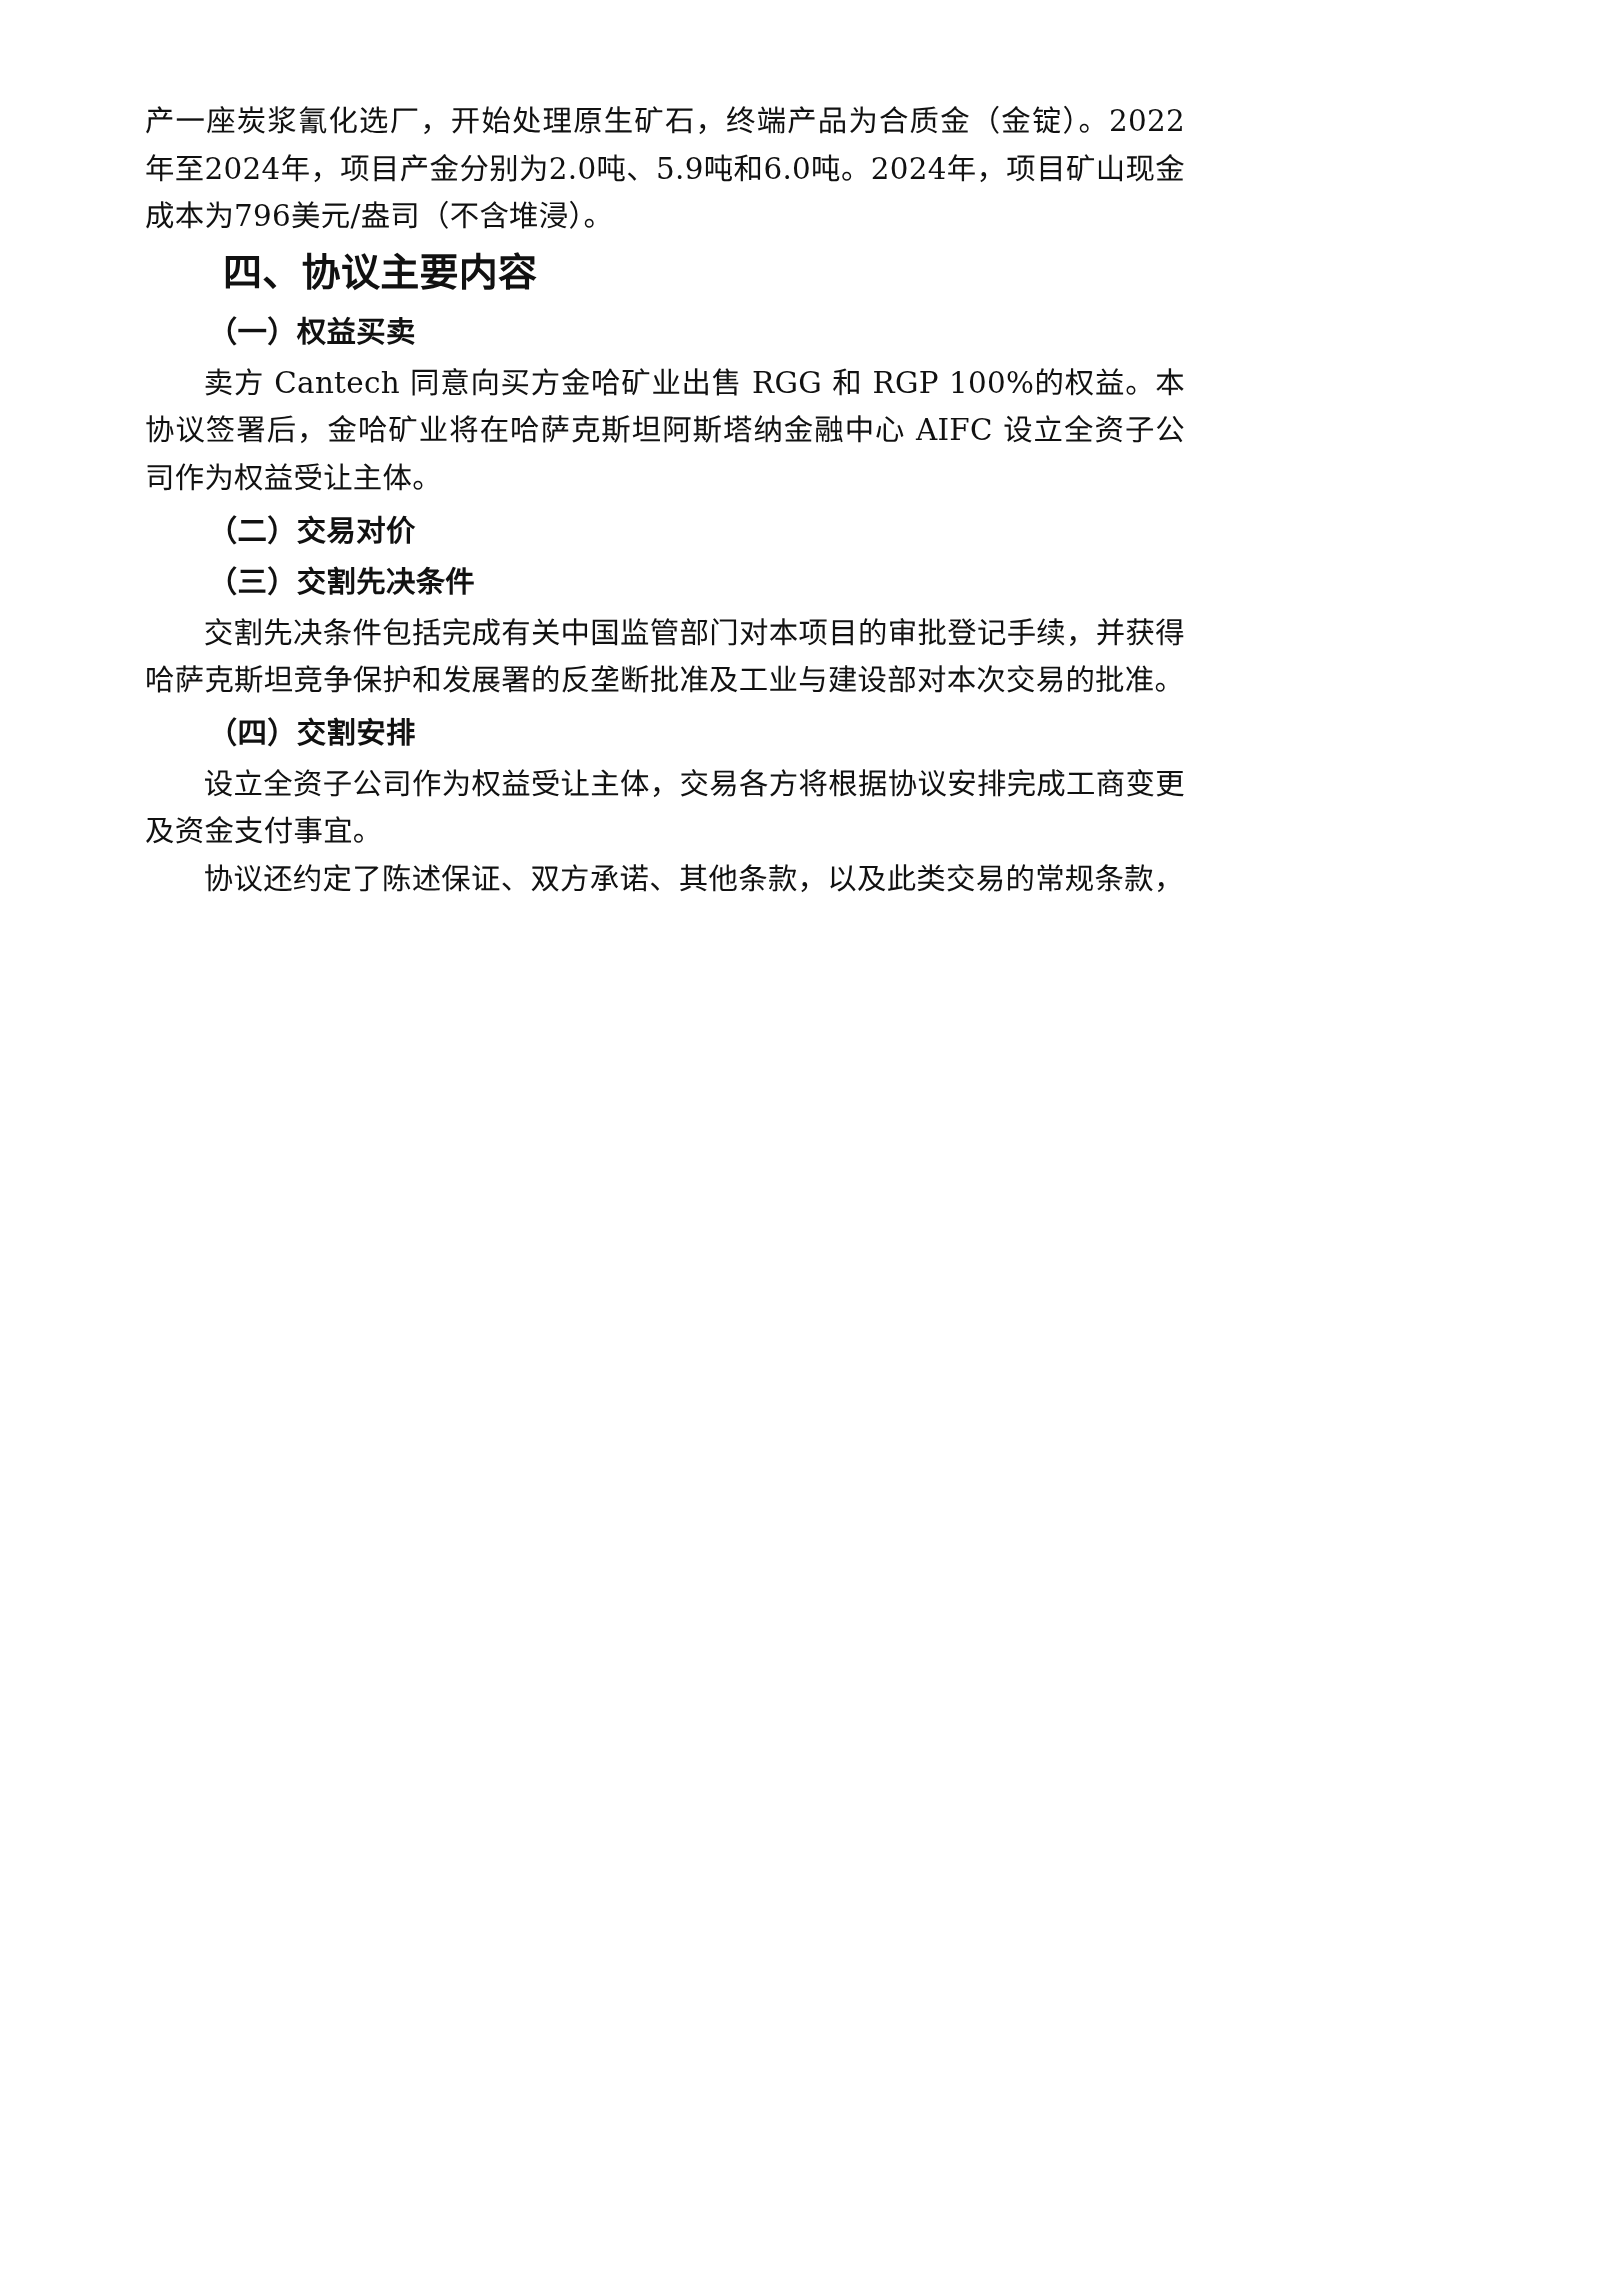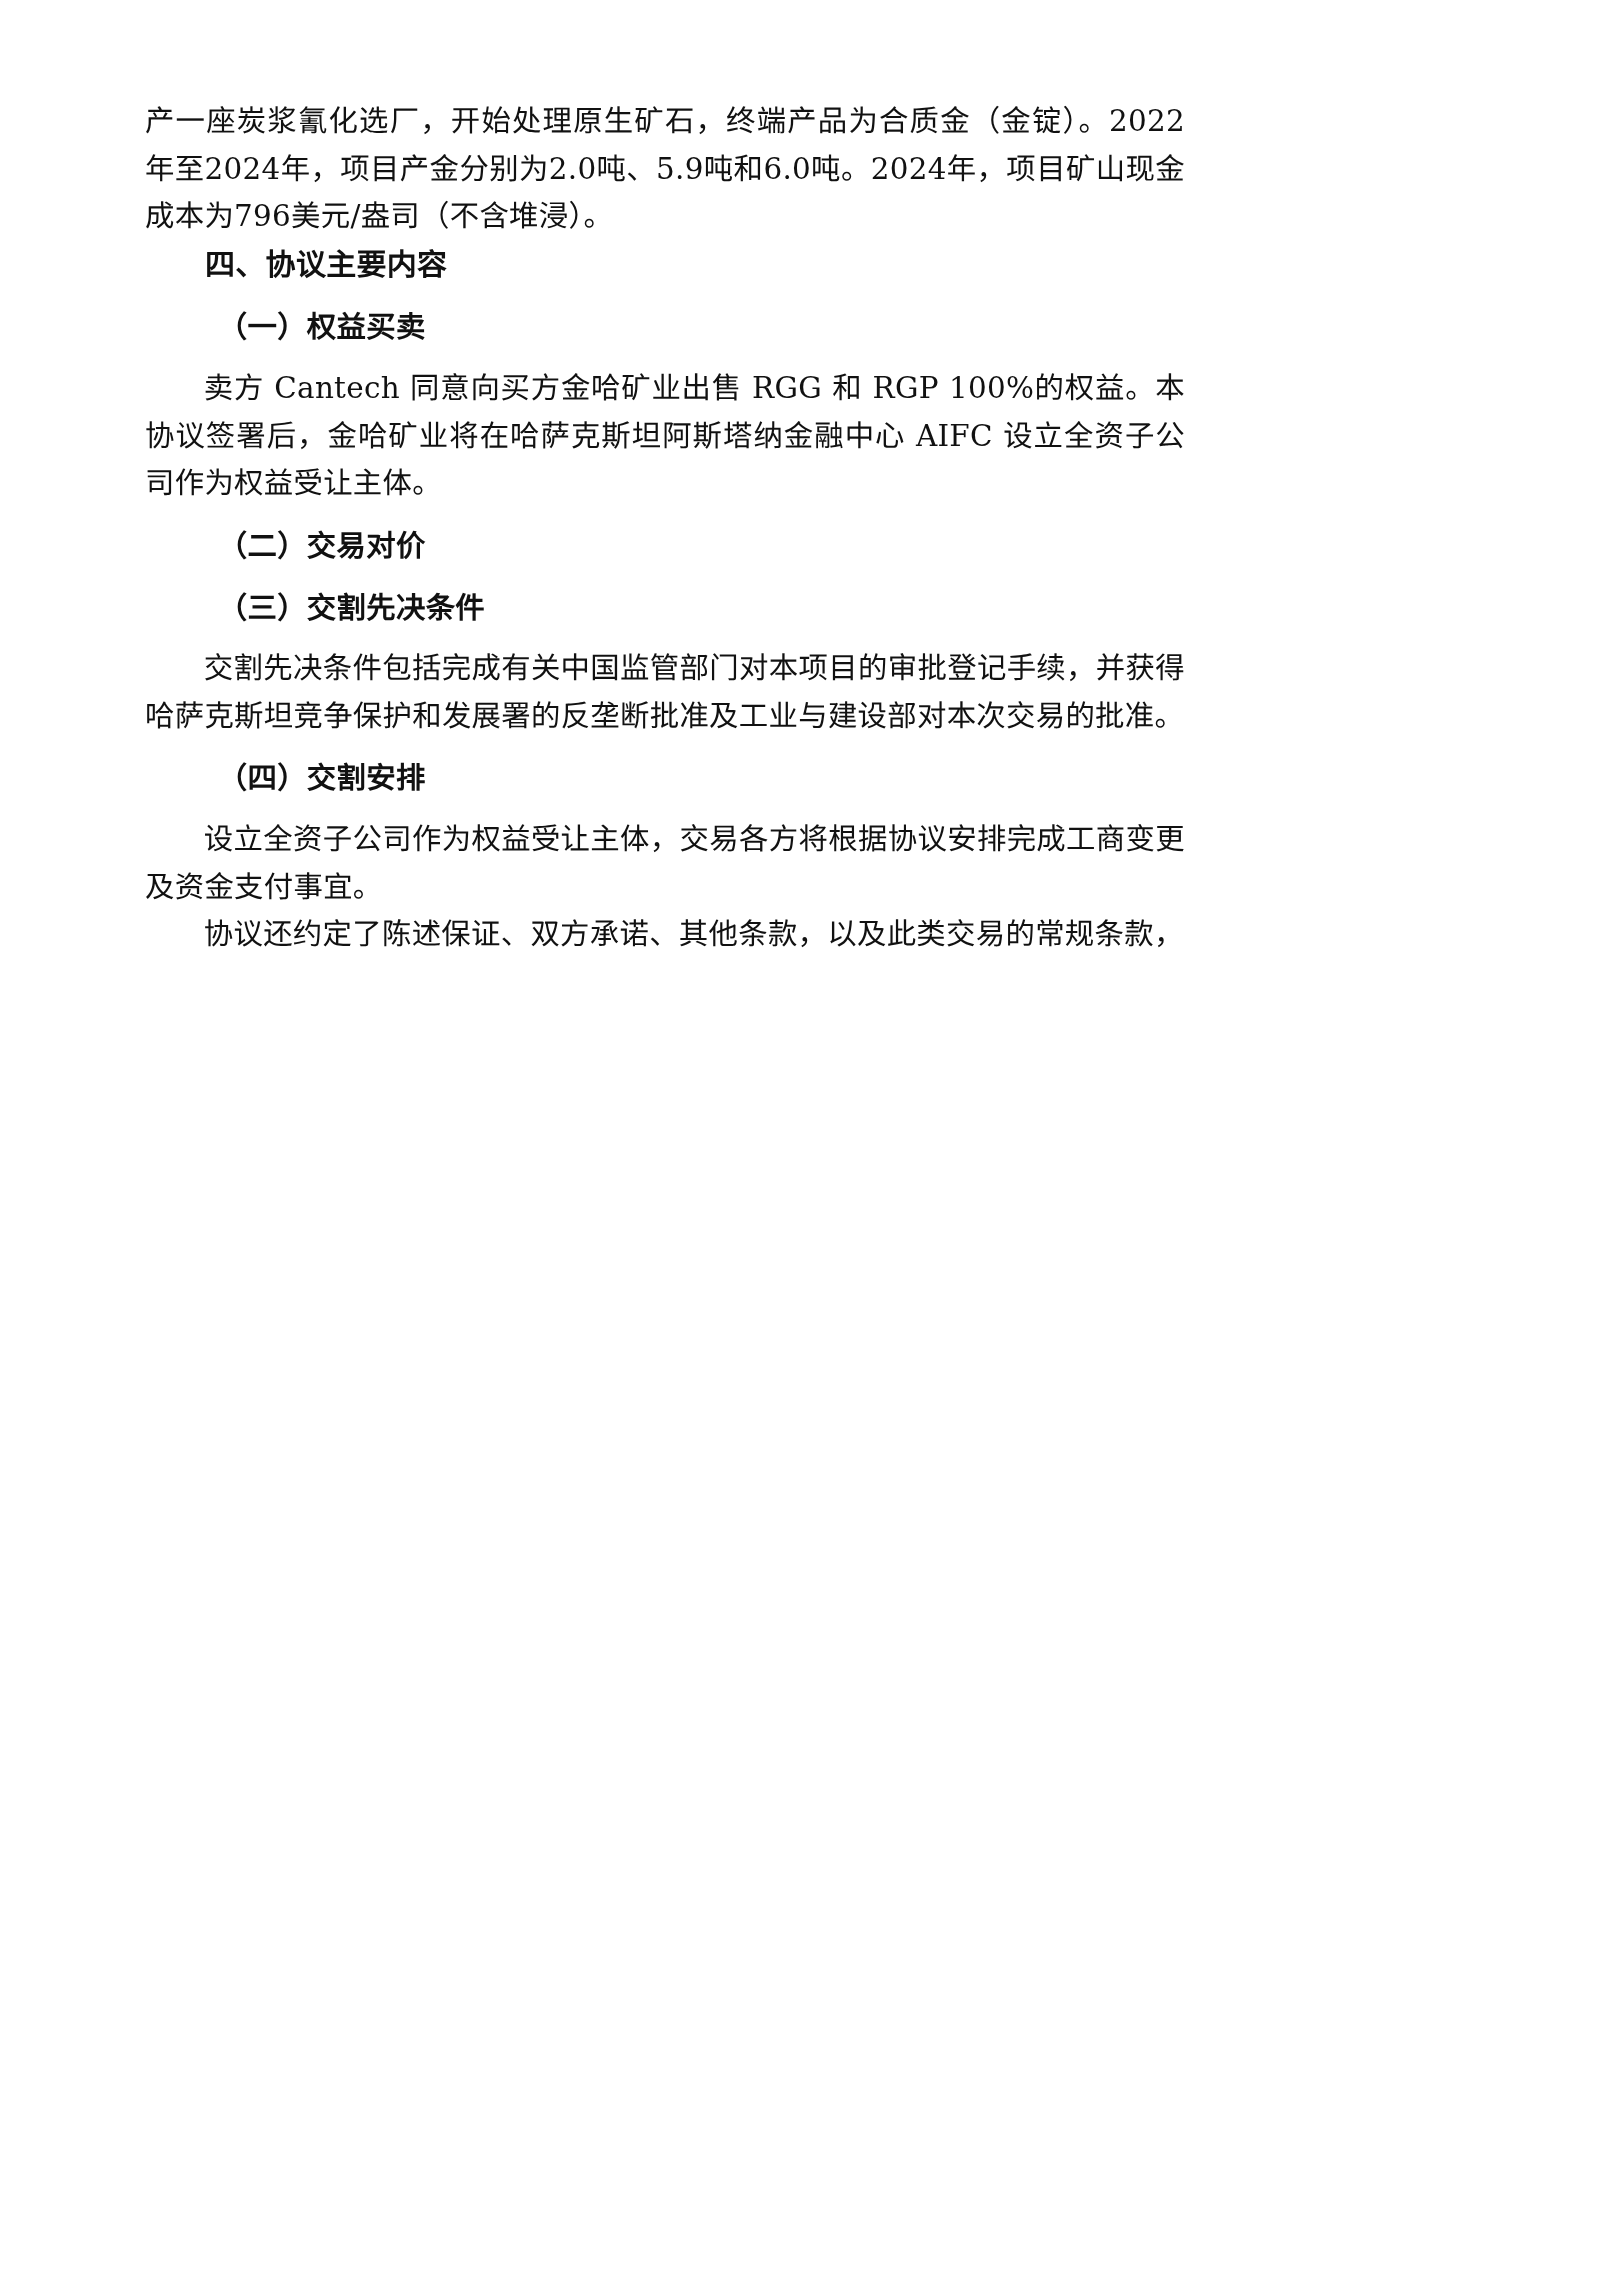--- a/index.html
+++ b/index.html
@@ -29,25 +29,25 @@
     margin: 0 0 0 0;
     text-indent: 2em;
   }
   .para.cont {
     text-indent: 0;
   }
   .heading {
     margin: 0;
     text-indent: 2em;
     font-weight: bold;
-    font-size: 30px;
+    font-size: 39px;
     line-height: 1.62;
   }
   .subheading {
-    margin: 14px;
+    margin: 4px;
     text-indent: 2em;
     font-weight: bold;
     font-size: 29.4px;
     line-height: 1.62;
   }
 </style>
 </head>
 <body>
 
 <div class="page">

